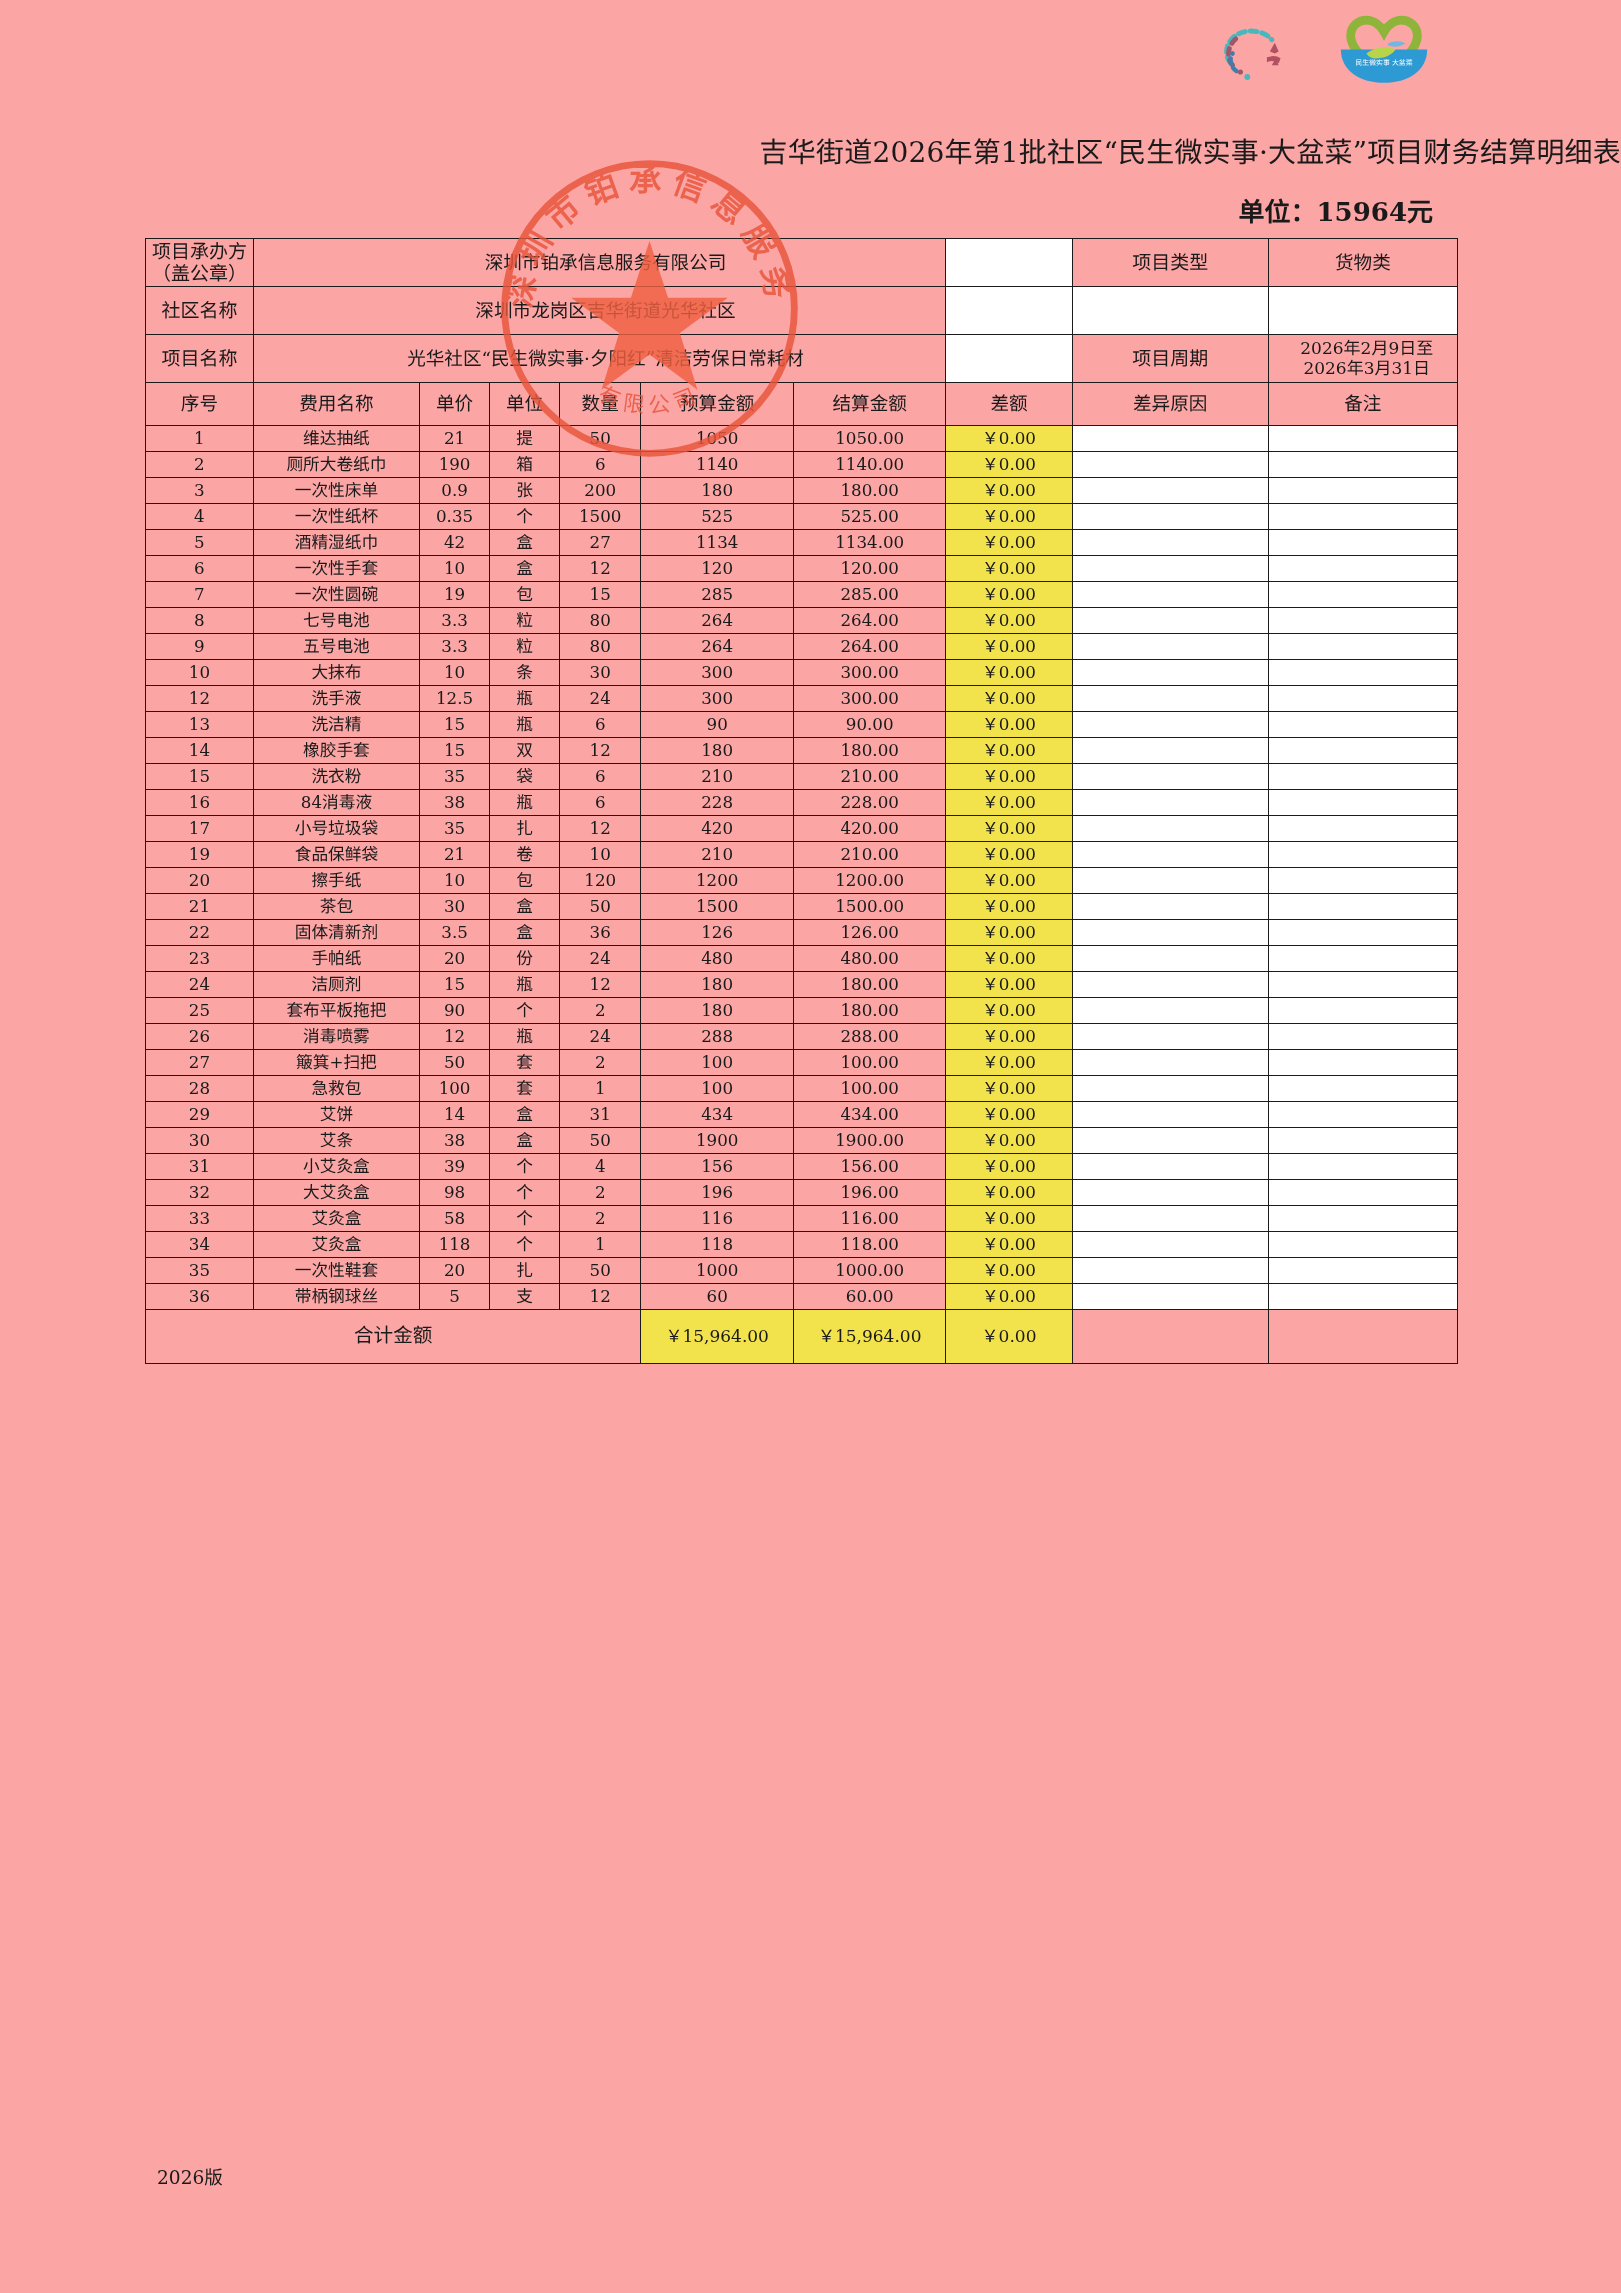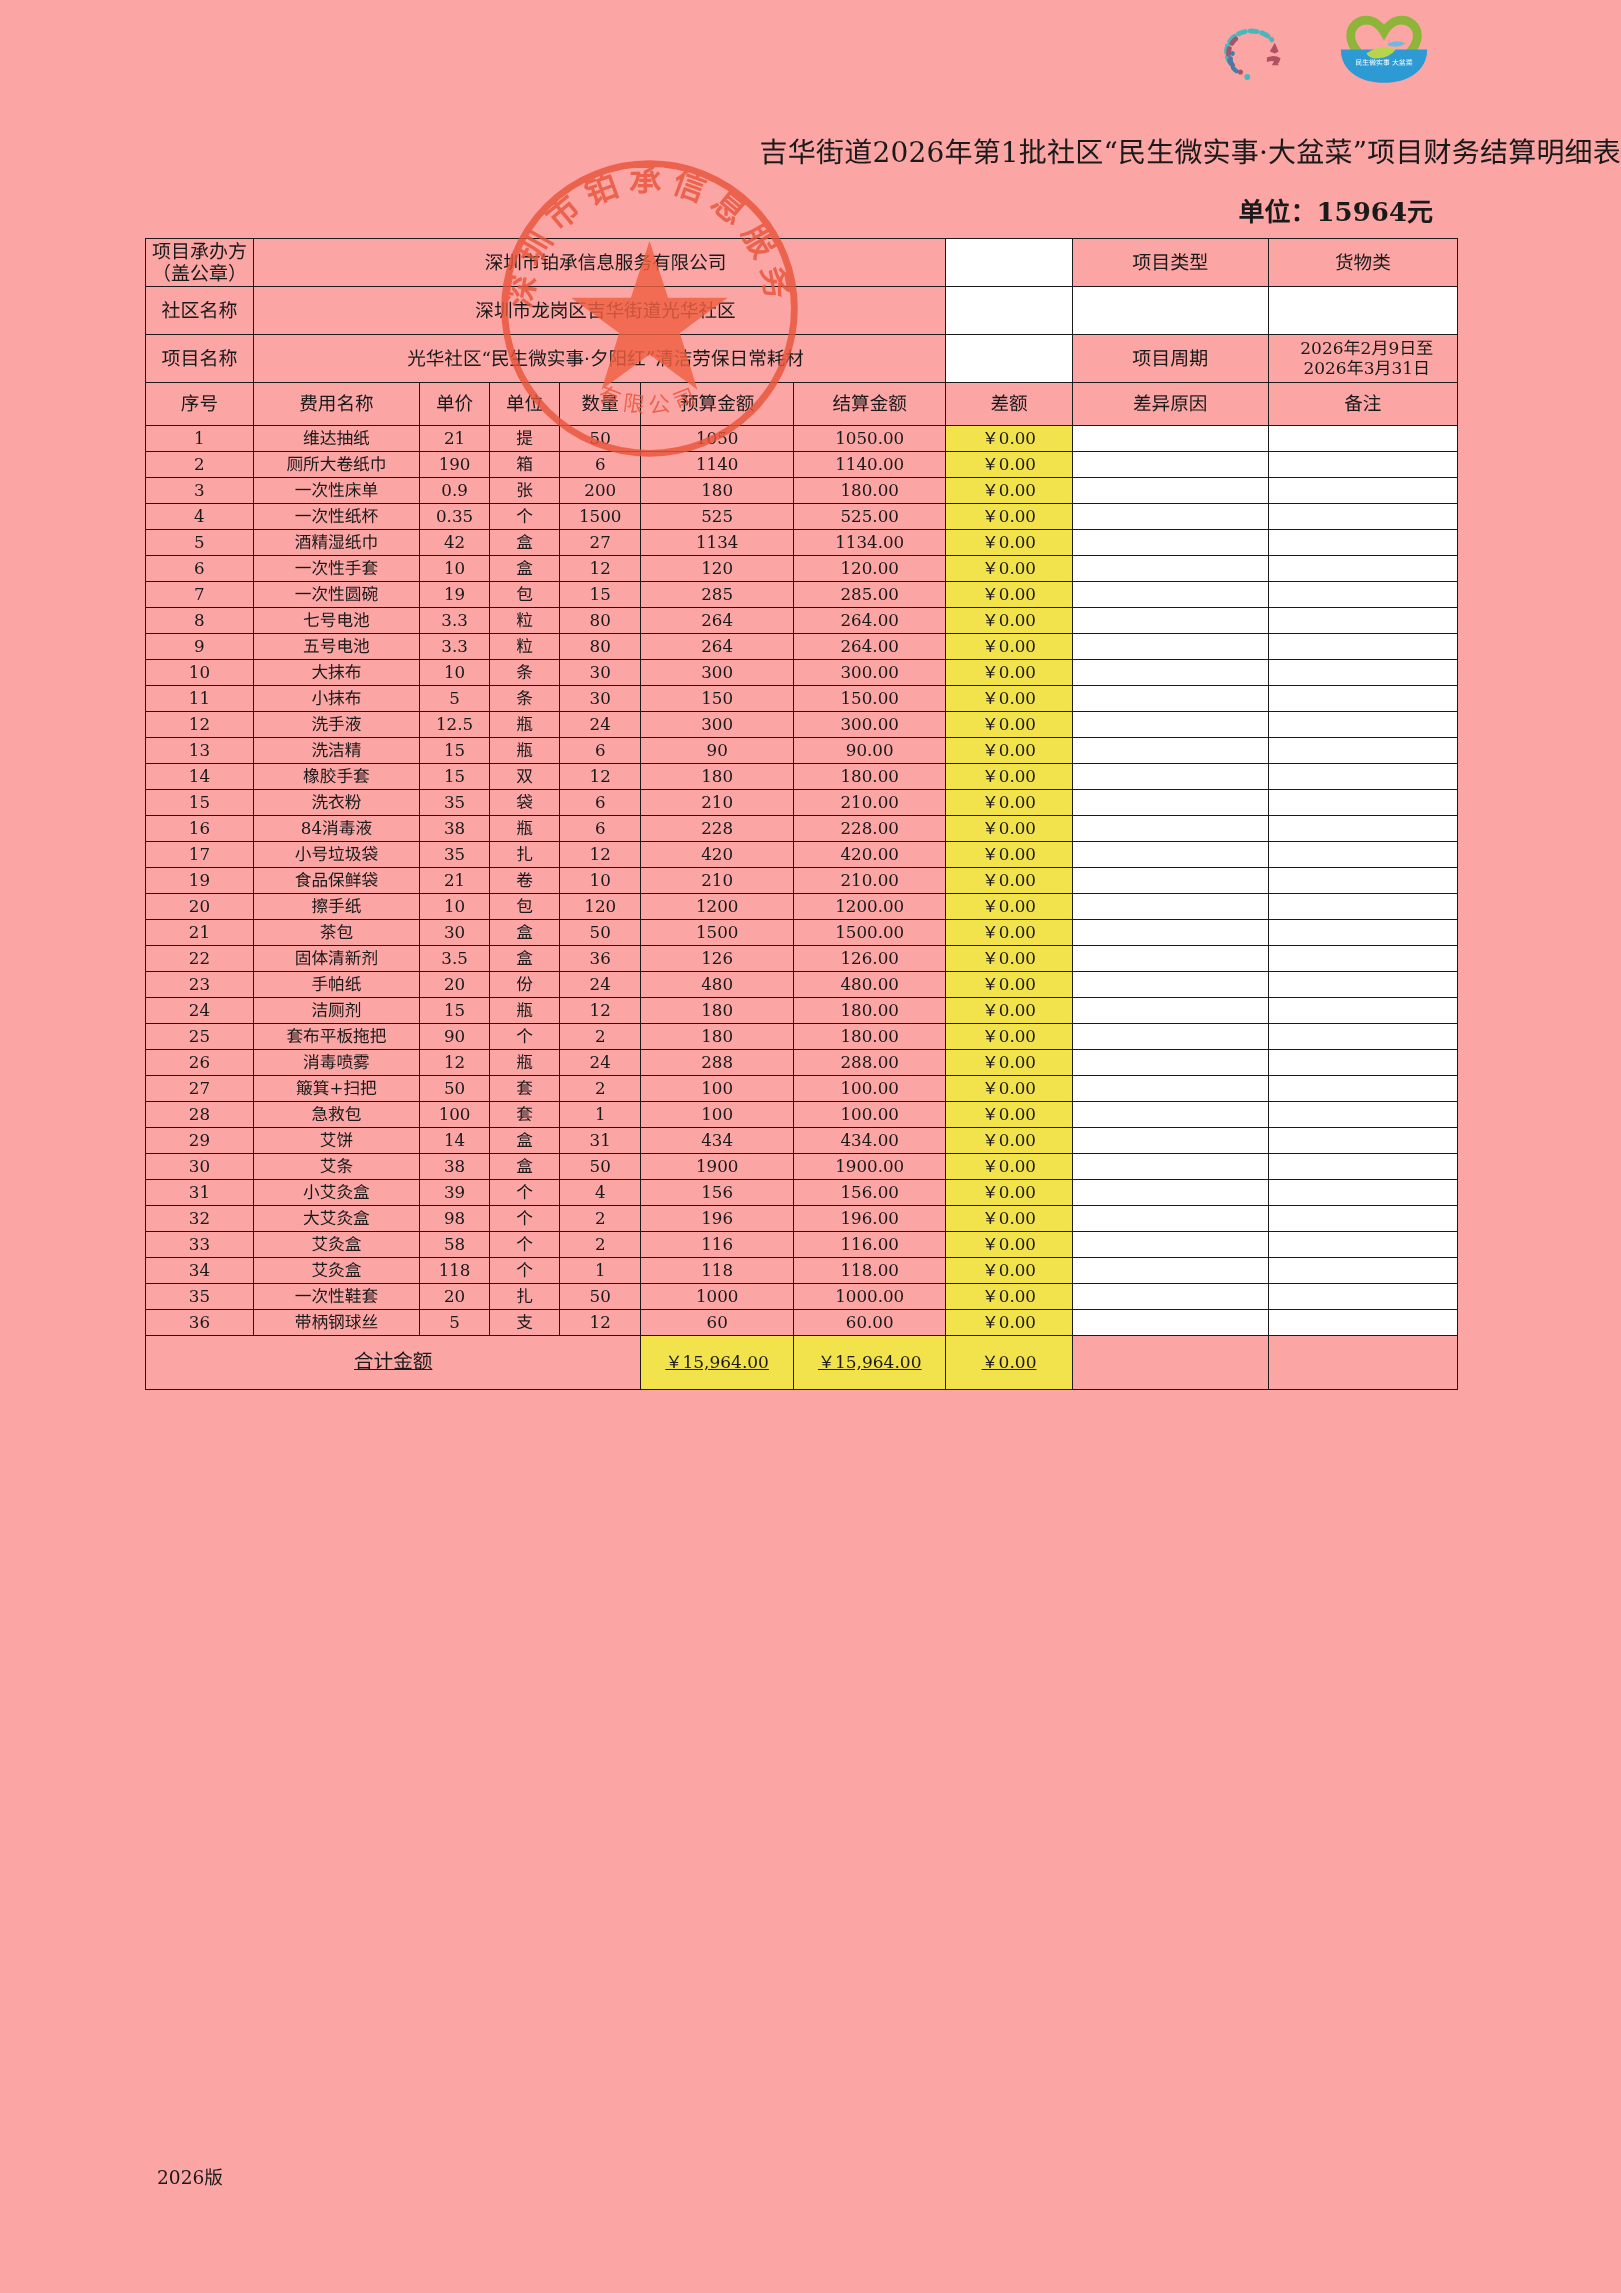--- a/index.html
+++ b/index.html
@@ -118,21 +118,21 @@
   .data-row td { height: 25px; font-size: 16.7px; }
   .cell-name { font-size: 16.7px; }
   .cell-num { font-size: 16px; font-family: "DejaVu Serif", "Liberation Serif", serif; }
   .diff-cell {
     background: #f2e34d;
     font-size: 16px;
   }
   .blank-cell { background: #ffffff; }
 
   
-  .total-row td { height: 53px; text-decoration: underline; }
+  .total-row td { height: 53px; }
   .total-label {
     font-size: 19.6px;
     font-weight: bold;
   }
   .total-amt {
     background: #f2e34d;
     font-size: 17px;
     font-weight: 600;
   }
 
@@ -364,32 +364,20 @@
           <td class="cell-num">10</td>
           <td class="cell-name">条</td>
           <td class="cell-num">30</td>
           <td class="cell-num">300</td>
           <td class="cell-num">300.00</td>
           <td class="diff-cell">￥0.00</td>
           <td class="blank-cell"></td>
           <td class="blank-cell"></td>
         </tr>
         <tr class="data-row">
-          <td class="cell-num">11</td>
-          <td class="cell-name">小抹布</td>
-          <td class="cell-num">5</td>
-          <td class="cell-name">条</td>
-          <td class="cell-num">30</td>
-          <td class="cell-num">150</td>
-          <td class="cell-num">150.00</td>
-          <td class="diff-cell">￥0.00</td>
-          <td class="blank-cell"></td>
-          <td class="blank-cell"></td>
-        </tr>
-        <tr class="data-row">
           <td class="cell-num">12</td>
           <td class="cell-name">洗手液</td>
           <td class="cell-num">12.5</td>
           <td class="cell-name">瓶</td>
           <td class="cell-num">24</td>
           <td class="cell-num">300</td>
           <td class="cell-num">300.00</td>
           <td class="diff-cell">￥0.00</td>
           <td class="blank-cell"></td>
           <td class="blank-cell"></td>

